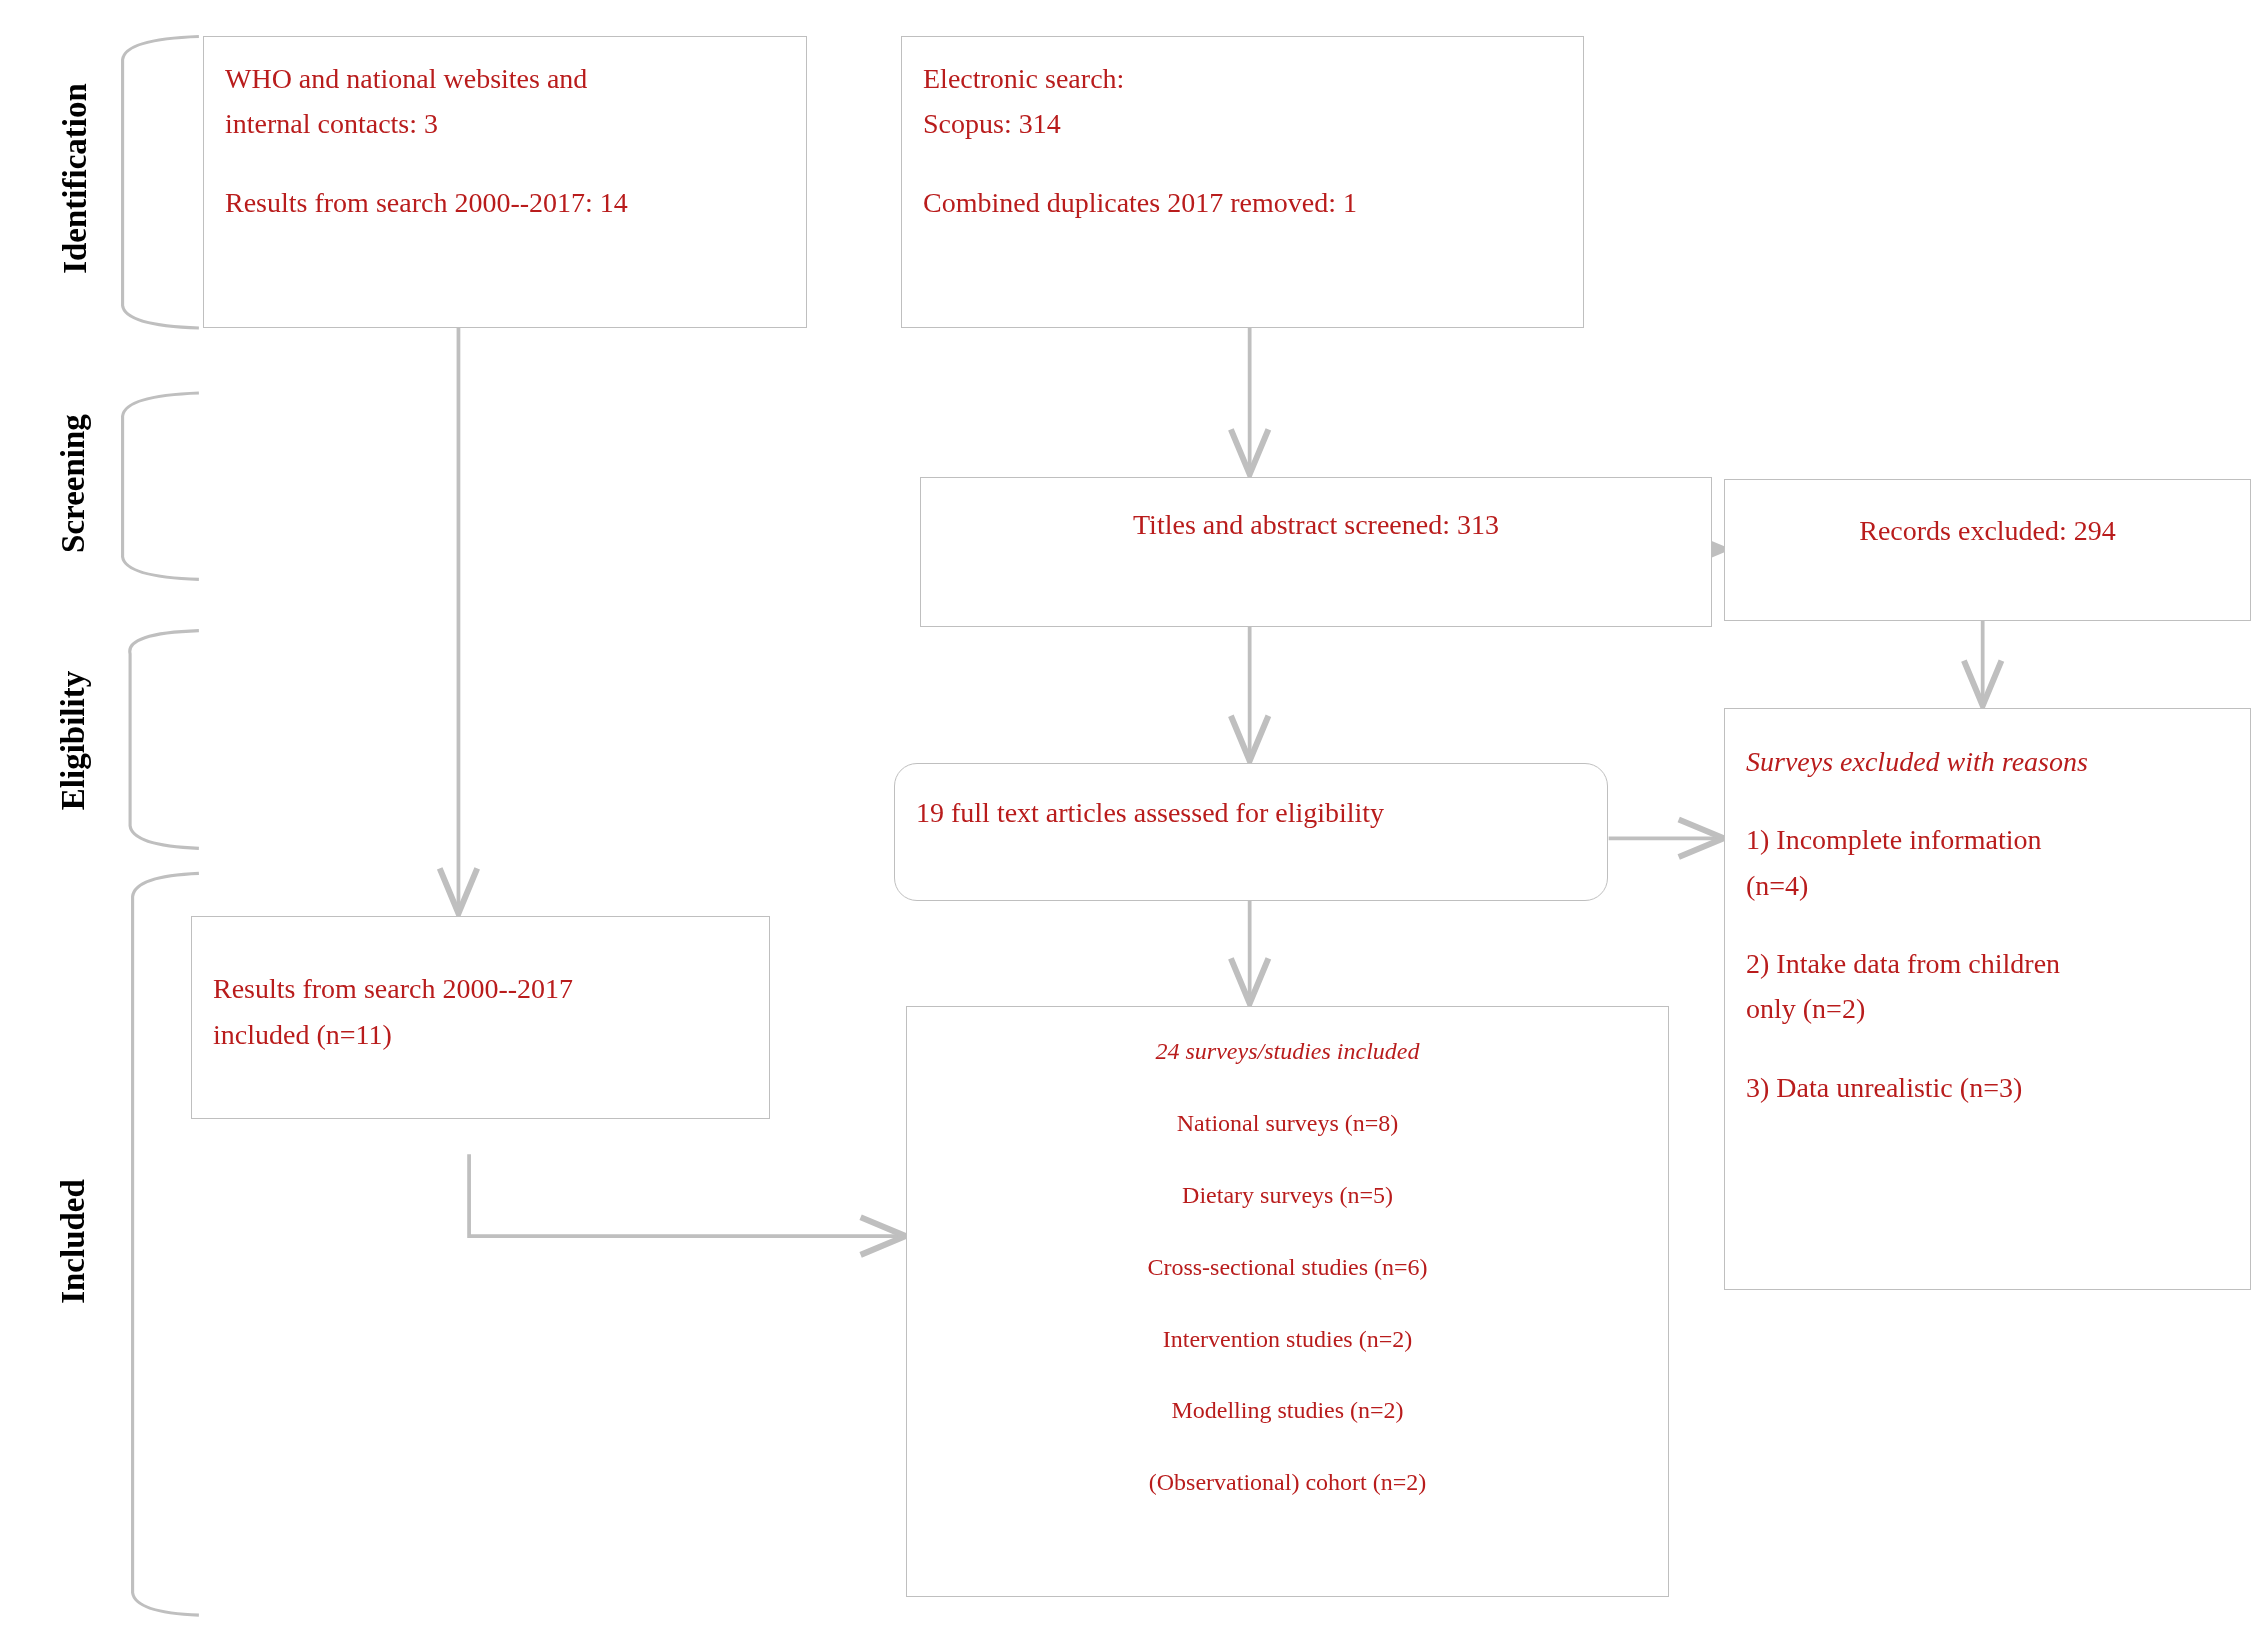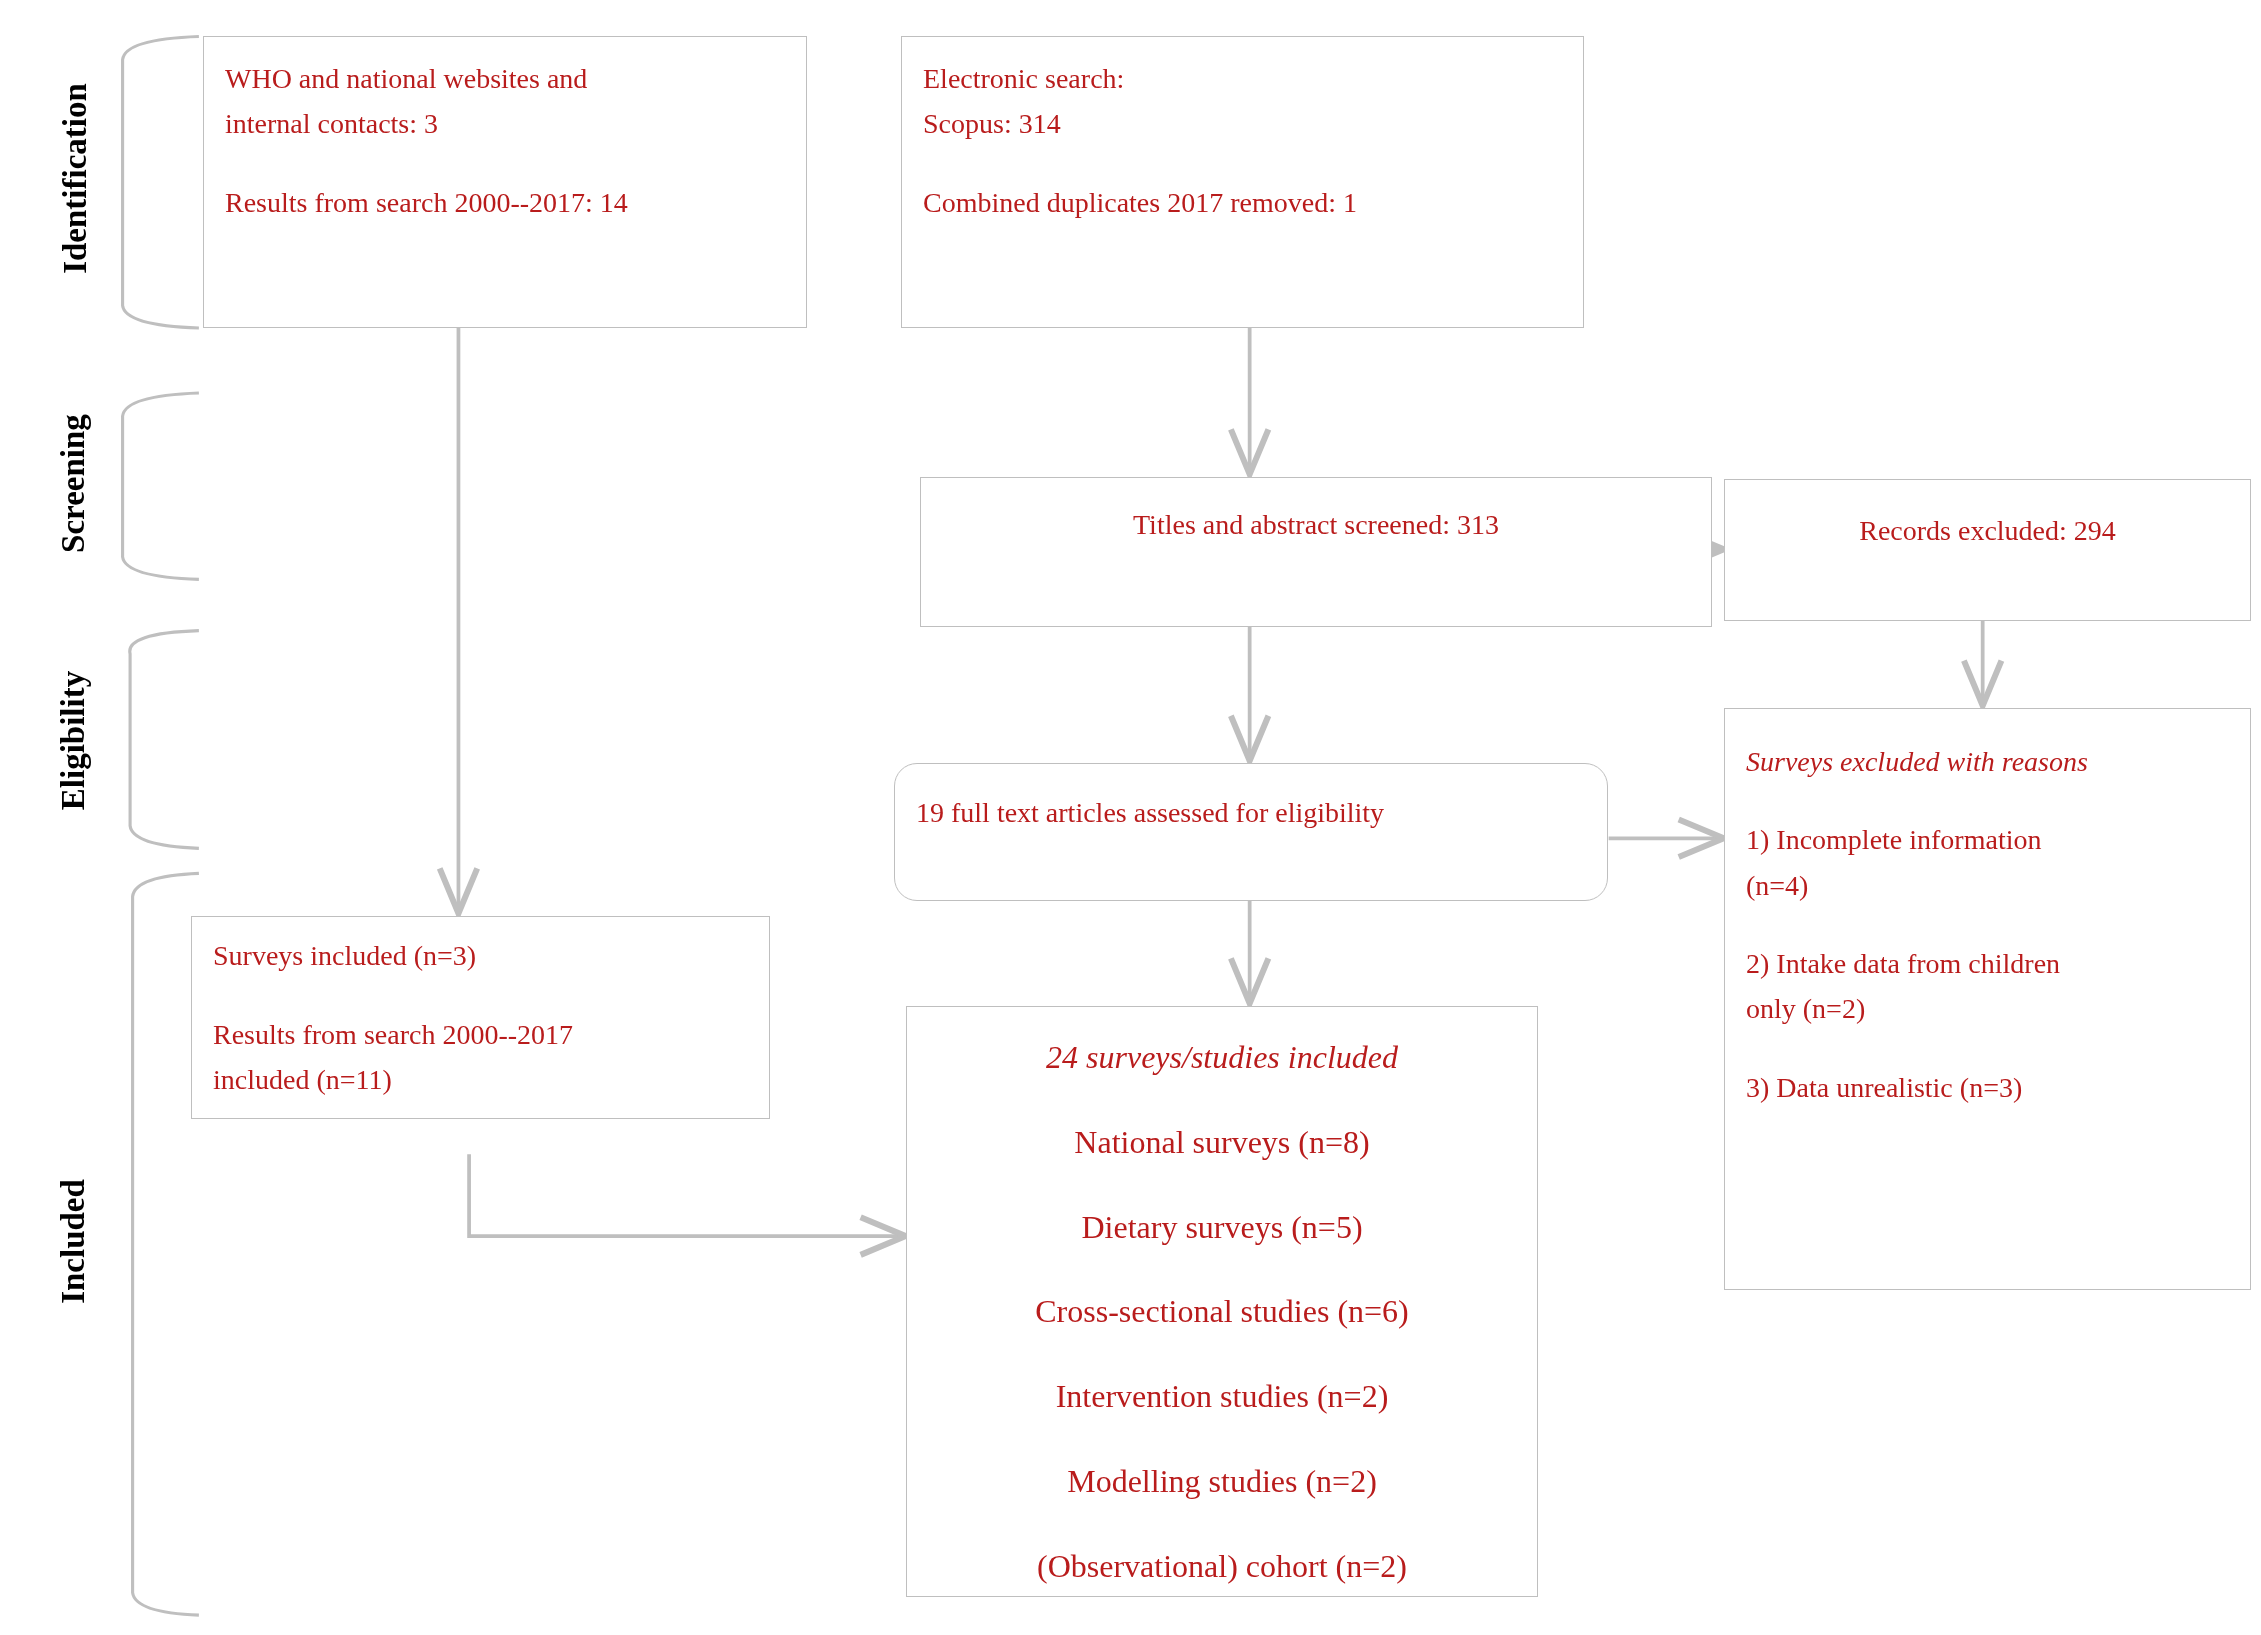--- a/index.html
+++ b/index.html
@@ -149,27 +149,26 @@
       <p class="gap">1) Incomplete information</p>
       <p>(n=4)</p>
       <p class="gap">2) Intake data from children</p>
       <p>only (n=2)</p>
       <p class="gap">3) Data unrealistic (n=3)</p>
     </div>
   </div>
 
   <div class="node" style="left:191px; top:916px; width:579px; height:203px; font-size:28px;">
     <div class="inner" style="padding-top:16.3px;">
-      <p>Surveys included (n=3)</p>
       <p class="gap">Results from search 2000--2017</p>
       <p>included (n=11)</p>
     </div>
   </div>
 
-  <div class="node center-text" style="left:906px; top:1006px; width:632px; height:591px; font-size:32px;">
+  <div class="node center-text" style="left:906px; top:1006px; width:763px; height:591px; font-size:24px;">
     <div class="inner" style="padding-top:25px;">
       <p class="ital">24 surveys/studies included</p>
       <p class="gap">National surveys (n=8)</p>
       <p class="gap">Dietary surveys (n=5)</p>
       <p class="gap">Cross-sectional studies (n=6)</p>
       <p class="gap">Intervention studies (n=2)</p>
       <p class="gap">Modelling studies (n=2)</p>
       <p class="gap">(Observational) cohort (n=2)</p>
     </div>
   </div>

